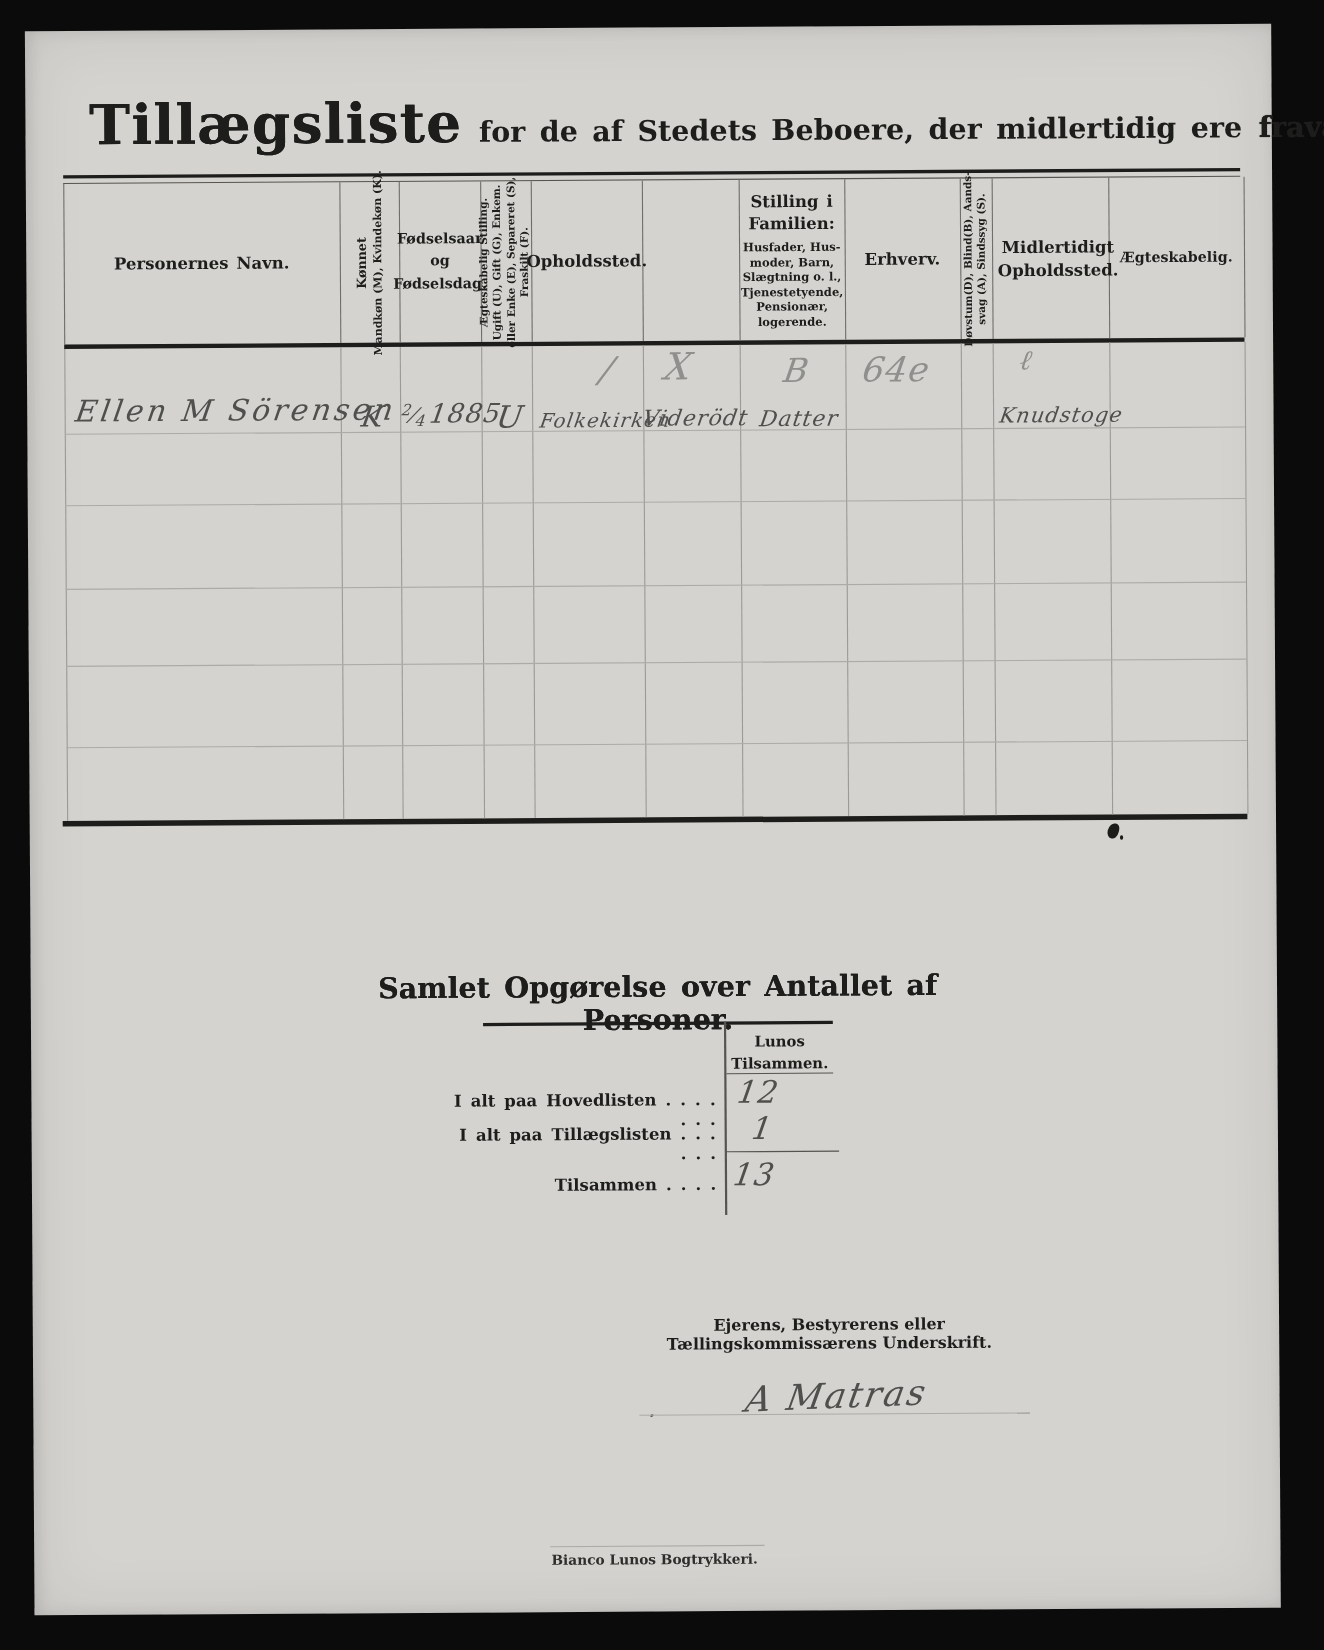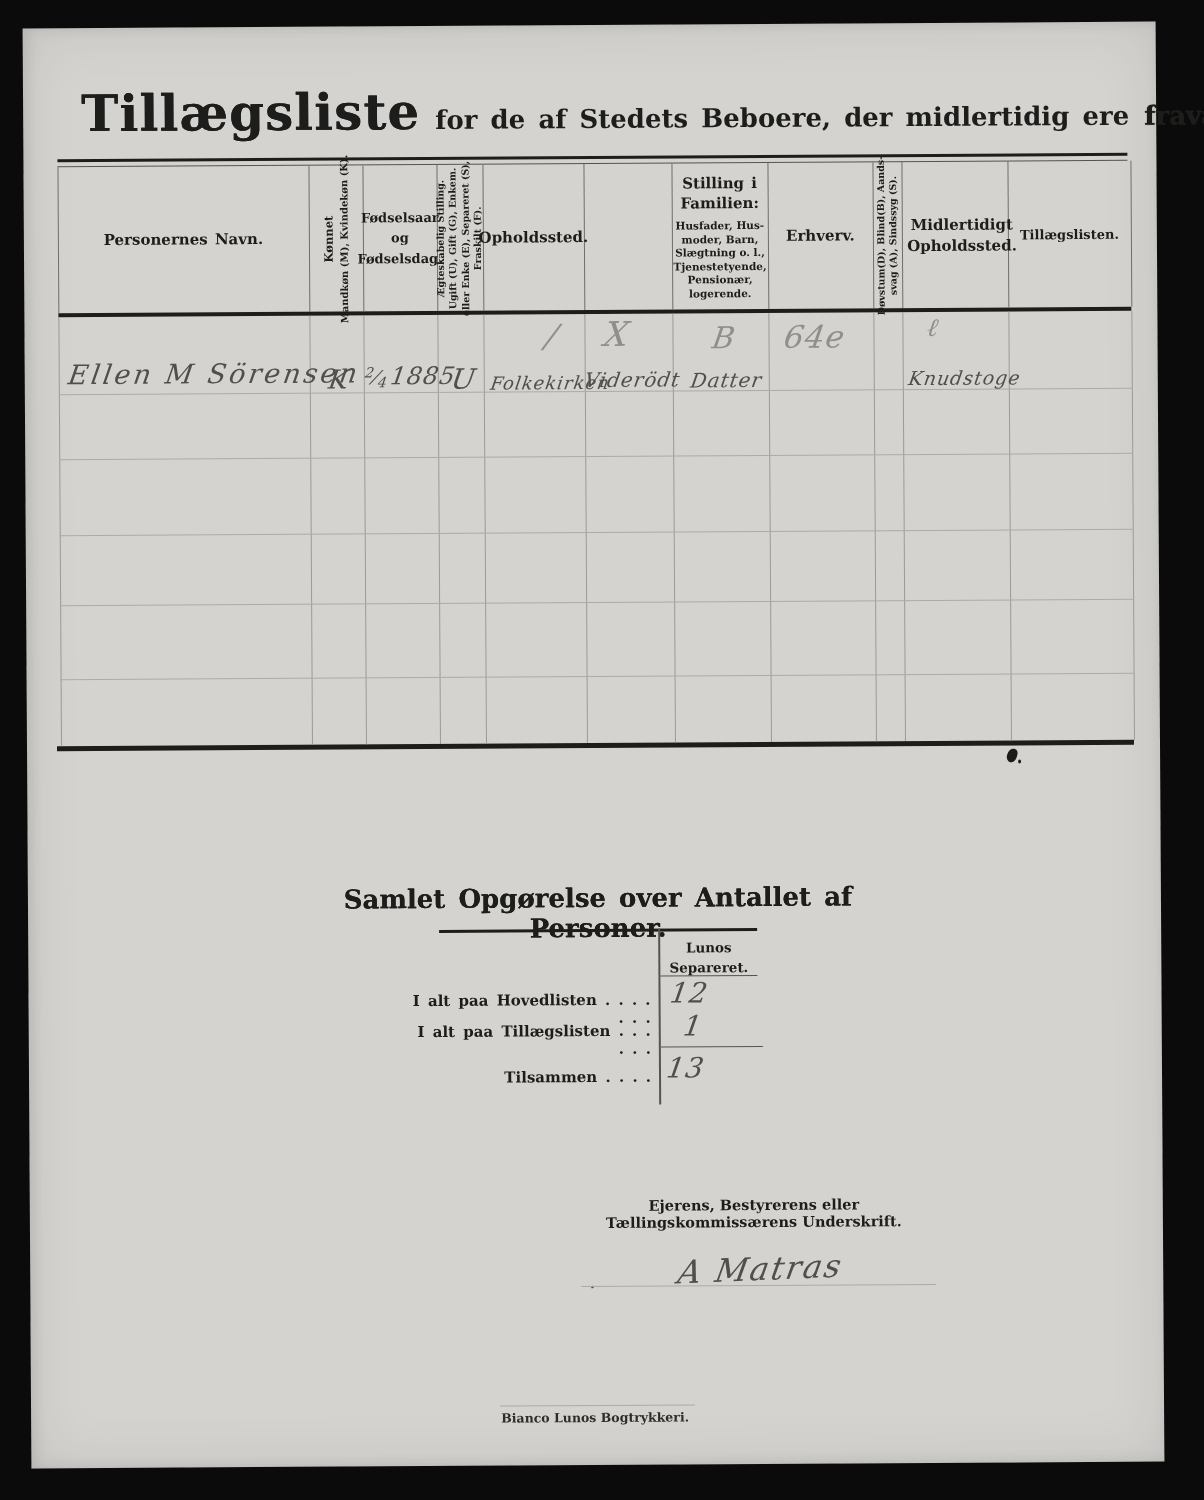--- a/index.html
+++ b/index.html
@@ -161,21 +161,21 @@
         <div class="s">svag (A), Sindssyg (S).</div>
       </div>
     </div>
 
     <div class="cell" style="left:885px;width:106px;text-align:right;">
       <div class="big">Midlertidigt</div>
       <div class="big" style="margin-top:1px;">Opholdssted.</div>
     </div>
 
     <div class="cell" style="left:984px;width:123px;">
-      <div class="big" style="font-size:13px;">Tillægslisten.</div>
+      <div class="big" style="font-size:13px;">Ægteskabelig.</div>
     </div>
 
     <div class="hand" style="left:44px;top:331px;font-size:27px;letter-spacing:3px;">Ellen M Sörensen</div>
     <div class="hand" style="left:304px;top:338px;font-size:26px;">K</div>
     <div class="hand" style="left:340px;top:336px;font-size:24px;">
       <span class="fn">2</span><span class="fs">⁄</span><span class="fd">4</span><span class="yr">1885</span>
     </div>
     <div class="hand" style="left:427px;top:337px;font-size:28px;">U</div>
     <div class="hand" style="left:466px;top:347px;font-size:18px;">Folkekirken</div>
     <div class="hand" style="left:560px;top:343px;font-size:20px;">Viderödt</div>
@@ -193,21 +193,21 @@
 
     <div class="sum-title">Samlet Opgørelse over Antallet af Personer.</div>
 
     <div class="rule" style="left:411px;top:904px;width:318px;height:3px;"></div>
     <div class="rule gray" style="left:630px;top:904px;width:2px;height:176px;"></div>
     <div class="rule gray" style="left:632px;top:951px;width:97px;height:1px;"></div>
     <div class="rule gray" style="left:632px;top:1022px;width:102px;height:1px;"></div>
 
     <div class="antal">
       <div>Lunos</div>
-      <div>Separeret.</div>
+      <div>Tilsammen.</div>
     </div>
 
     <div class="sum-label" style="left:380px;top:966px;width:242px;">I alt paa Hovedlisten . . . . . . .</div>
     <div class="hand" style="left:642px;top:952px;font-size:28px;">12</div>
 
     <div class="sum-label" style="left:380px;top:997px;width:242px;">I alt paa Tillægslisten . . . . . .</div>
     <div class="hand" style="left:655px;top:985px;font-size:28px;">1</div>
 
     <div class="sum-label" style="left:380px;top:1043px;width:242px;">Tilsammen . . . .</div>
     <div class="hand" style="left:638px;top:1027px;font-size:28px;">13</div>

